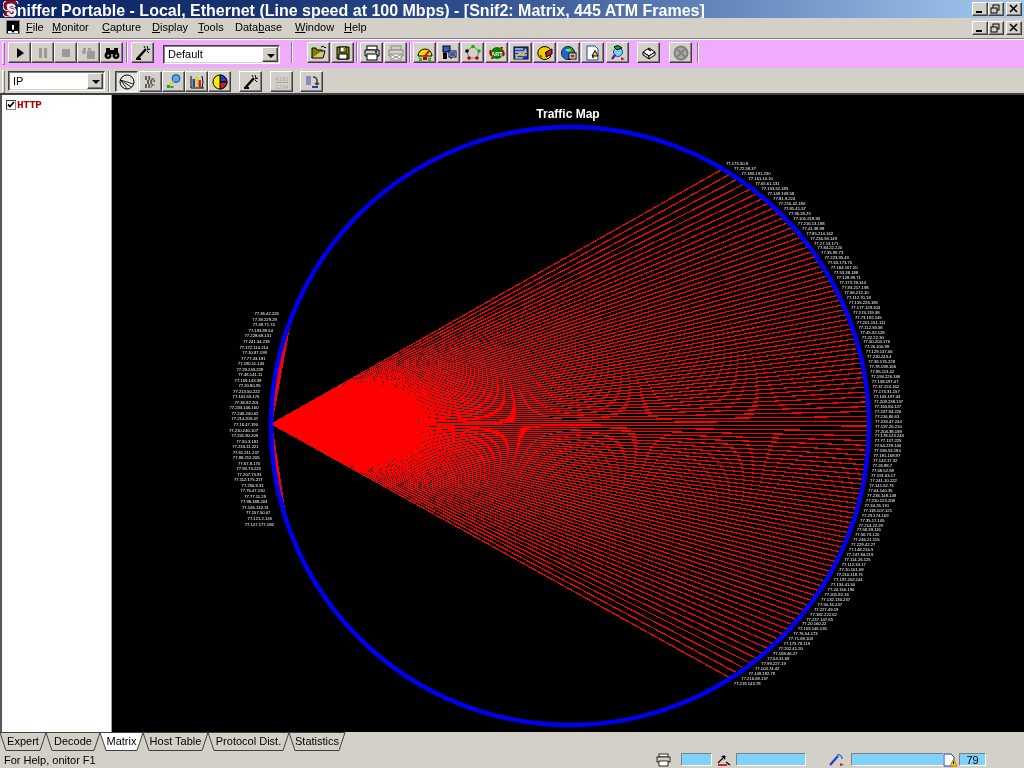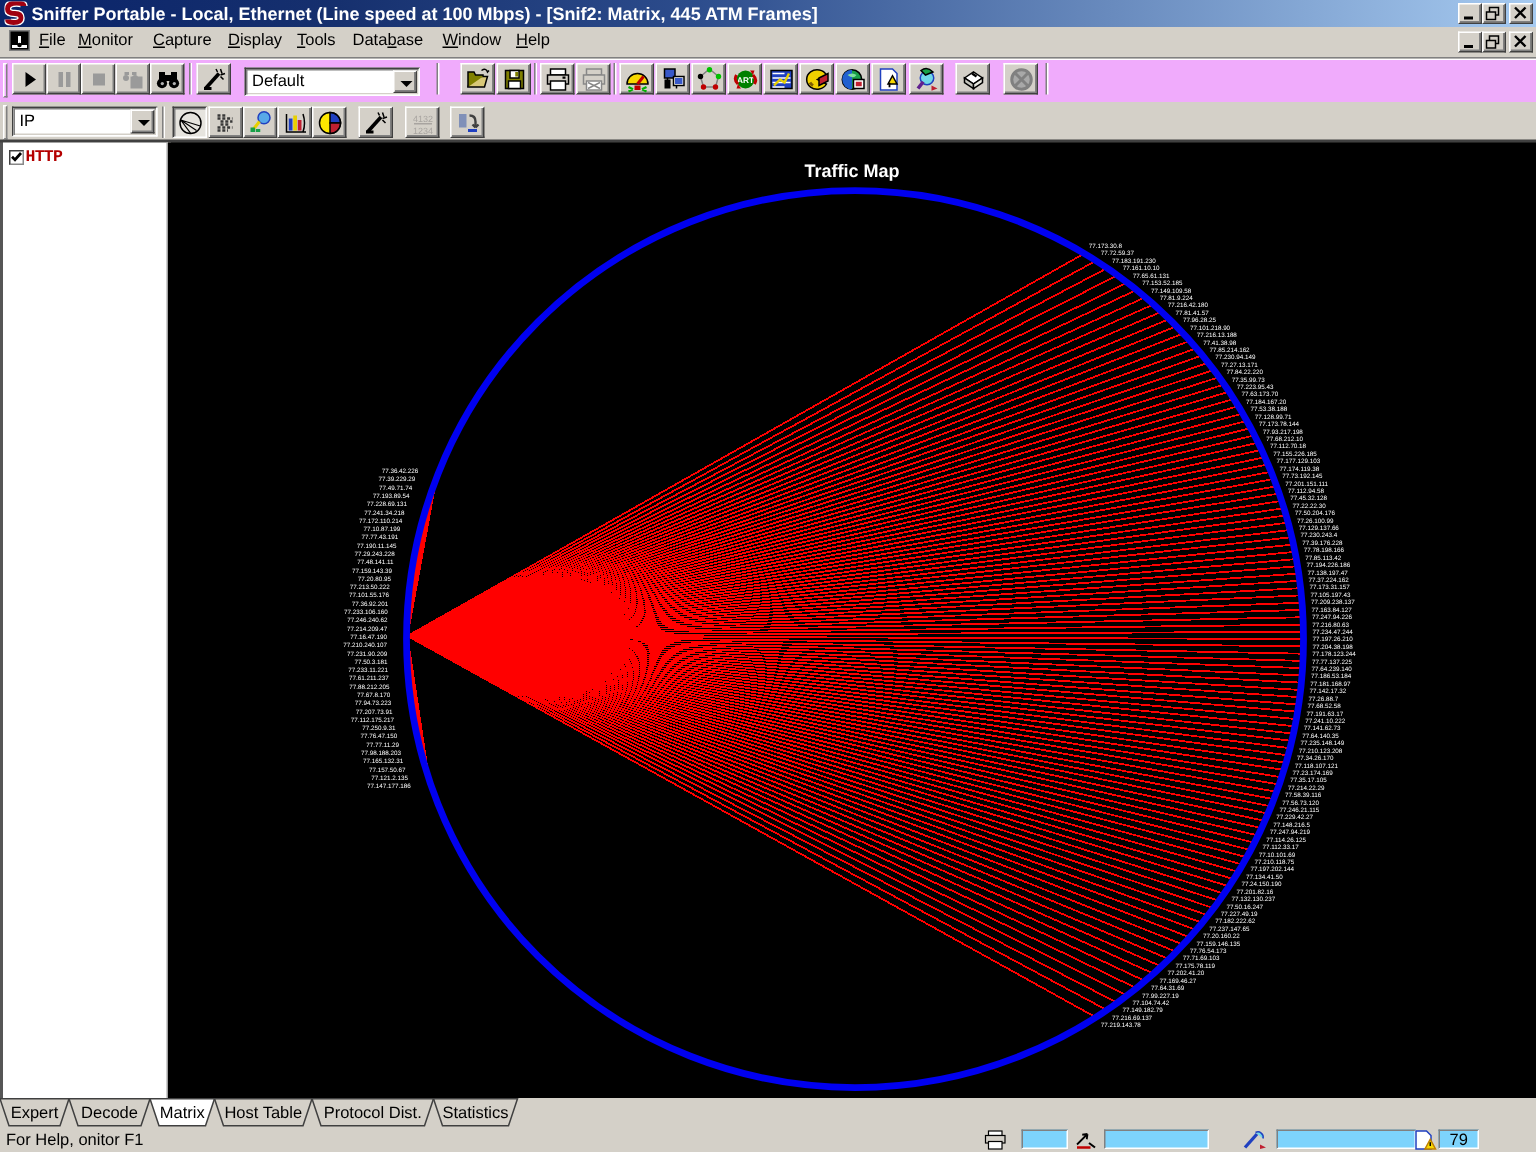--- a/index.html
+++ b/index.html
@@ -1,19 +1,19 @@
 <!DOCTYPE html>
 <html><head><meta charset="utf-8"><title>s</title><style>
 html,body{margin:0;padding:0;width:1024px;height:768px;overflow:hidden;background:#d4d0c8;
  font-family:"Liberation Sans",sans-serif;}
 *{box-sizing:border-box}
 .abs{position:absolute}
 #titlebar{position:absolute;left:0;top:0;width:1024px;height:18px;
  background:linear-gradient(to right,#0a246a 0%,#16306e 22%,#2c4c8c 45%,#a6caf0 100%);}
-#titletext{position:absolute;left:21px;top:2px;color:#fff;font-size:12px;font-weight:bold;white-space:nowrap;text-align:center;}
+#titletext{position:absolute;left:6px;top:2px;color:#fff;font-size:16px;font-weight:bold;white-space:nowrap;text-align:center;}
 .wbtn{position:absolute;width:16px;height:14px;background:#d4d0c8;border:1px solid;
  border-color:#fff #404040 #404040 #fff;box-shadow:inset -1px -1px 0 #808080,inset 1px 1px 0 #d4d0c8;
  font-size:9px;text-align:center;line-height:12px;color:#000;}
 #menubar{position:absolute;left:0;top:18px;width:1024px;height:21px;background:#d4d0c8;
  border-bottom:1px solid #808080;box-shadow:0 1px 0 #fff;}
 .menu{position:absolute;top:3px;font-size:11px;color:#000;}
 .menu u{text-decoration:underline;}
 #tb1{position:absolute;left:0;top:40px;width:1024px;height:28px;background:#f0abfc;}
 #tb2{position:absolute;left:0;top:68px;width:1024px;height:26px;background:#d4d0c8;}
 .tbtn{position:absolute;width:23px;height:21px;background:#d4d0c8;border:1px solid;

